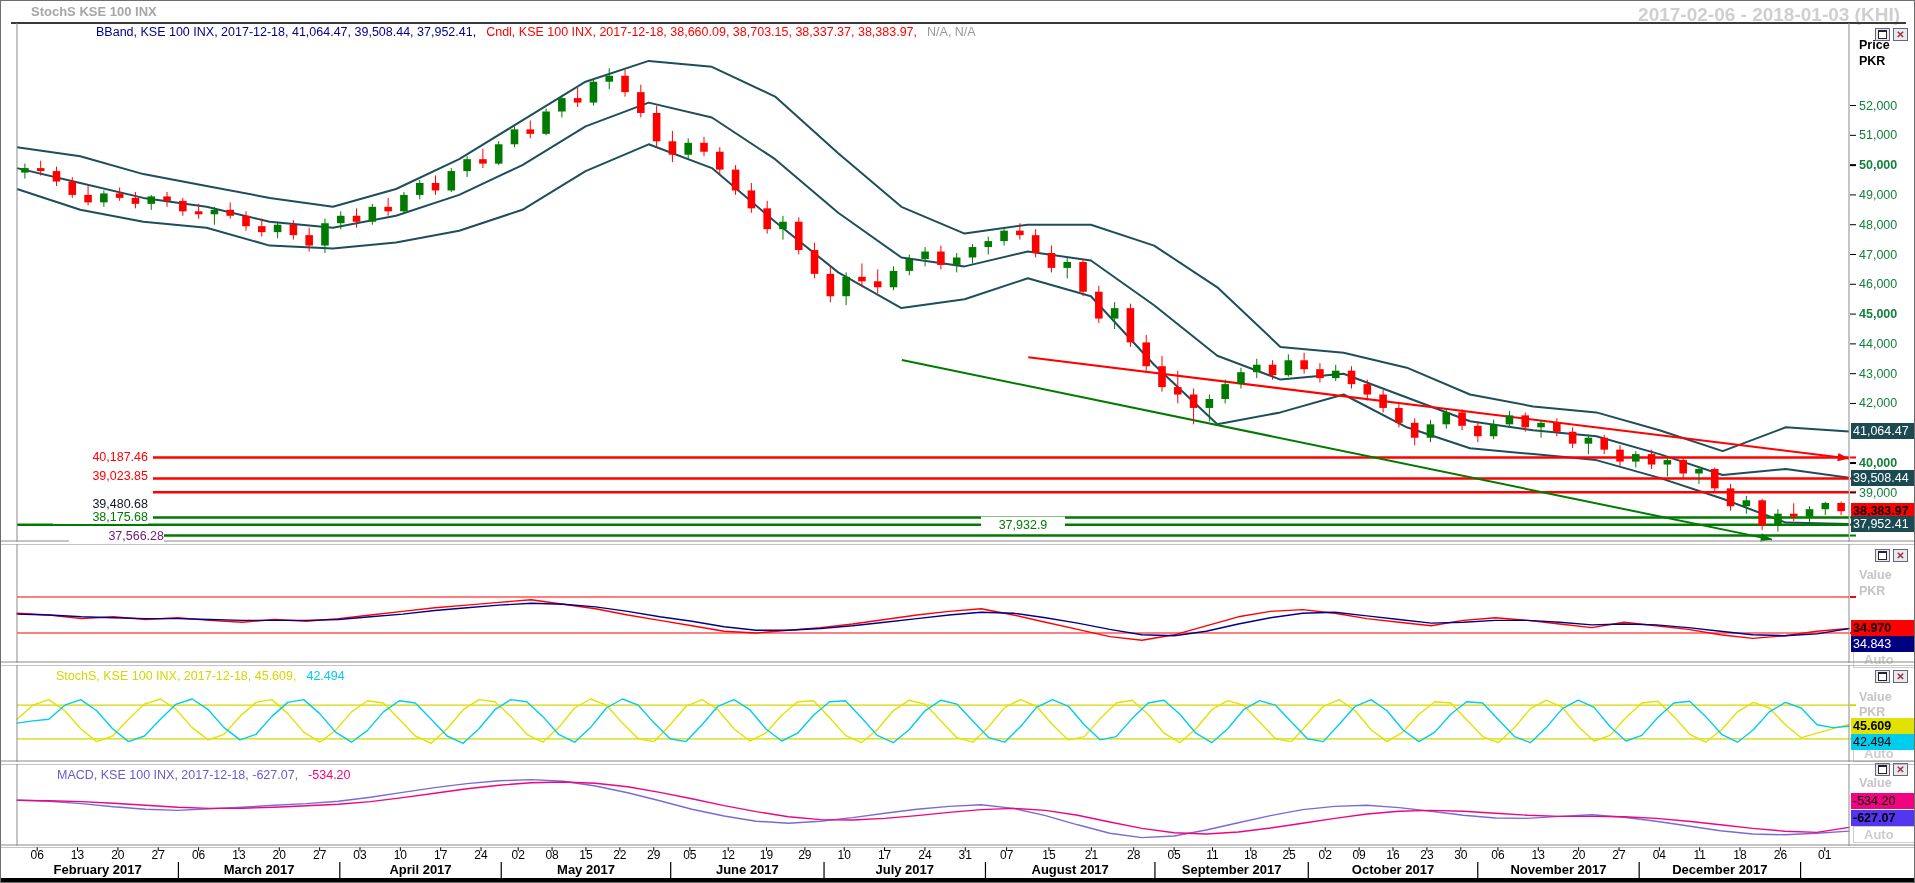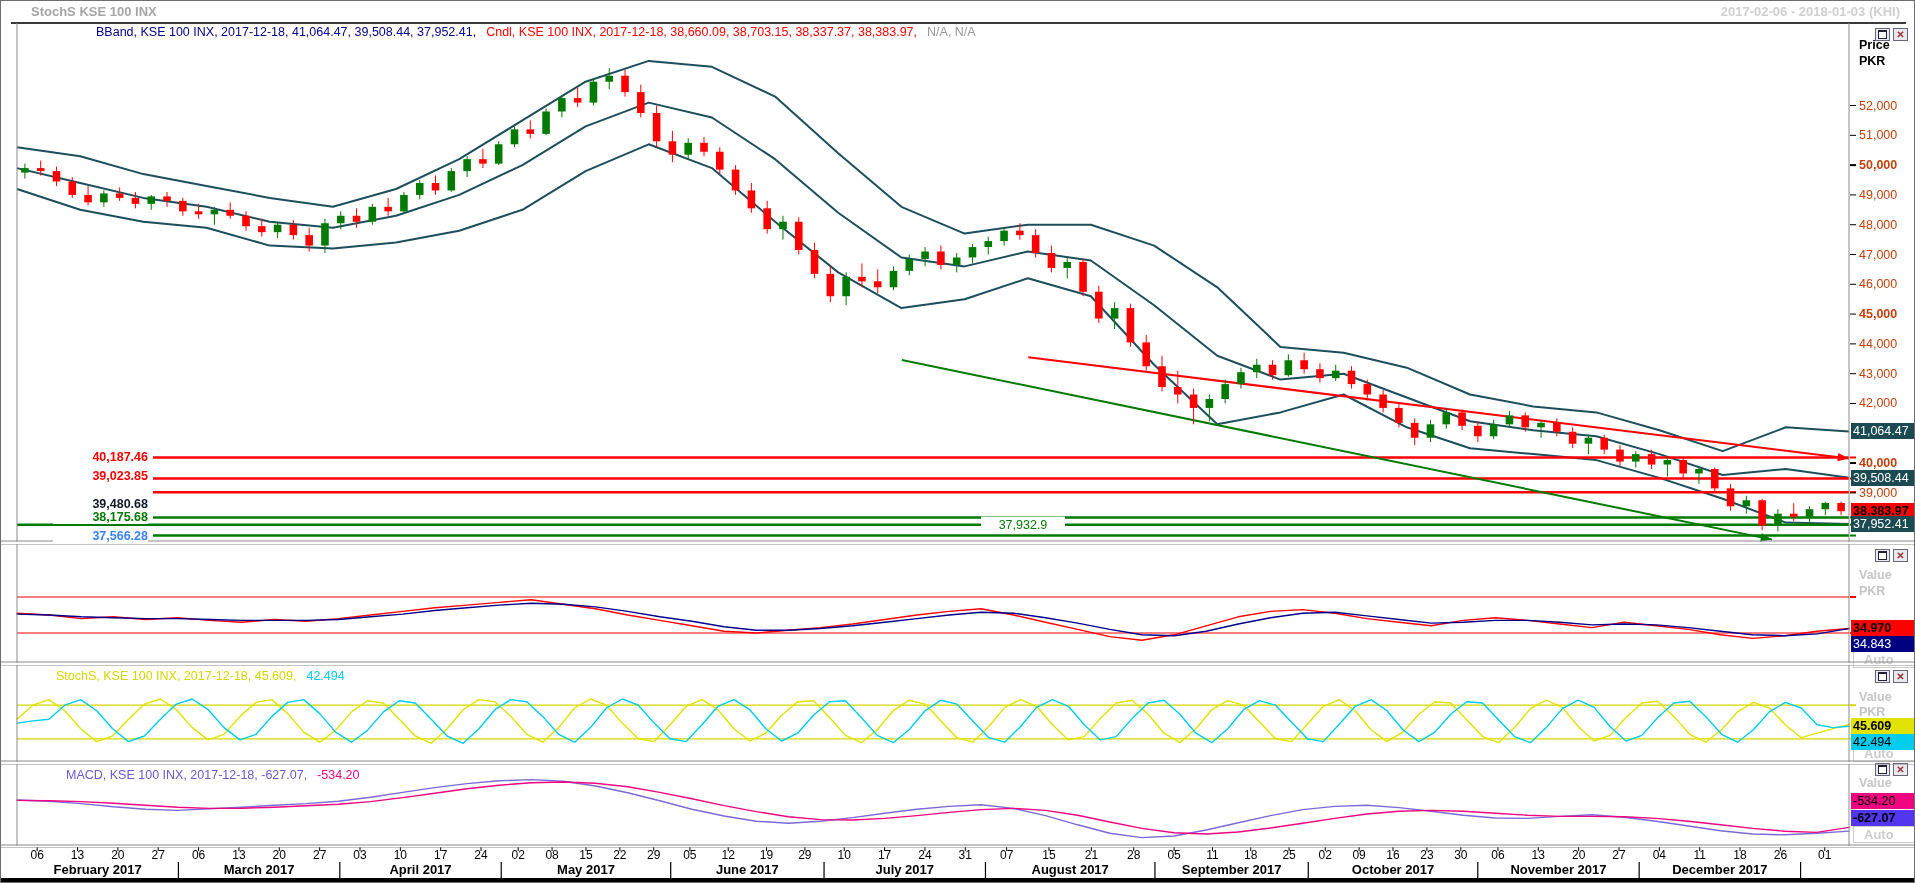--- a/index.html
+++ b/index.html
@@ -1,30 +1,30 @@
 <!DOCTYPE html>
 <html><head>
 <meta charset="utf-8">
 <style>
   html,body{margin:0;padding:0;background:#fff;}
   .app{position:relative;width:1915px;height:883px;background:#fff;overflow:hidden;
        font-family:"Liberation Sans",sans-serif;border:1px solid #6e6e6e;box-sizing:border-box;}
   .hdr-title{position:absolute;left:30px;top:3px;font-size:13px;font-weight:bold;color:#a6a6a6;}
-  .hdr-range{position:absolute;right:14px;top:3px;font-size:13px;font-weight:bold;color:#cfcfcf;}
+  .hdr-range{position:absolute;right:14px;top:3px;font-size:19px;font-weight:bold;color:#cfcfcf;}
   .hdr-line{position:absolute;left:10px;top:21px;width:1895px;height:2px;background:#3a3a3a;}
   .legend{position:absolute;font-size:12.5px;white-space:nowrap;background:transparent;}
   .legend span{margin-right:10px;}
   .gut-label{position:absolute;left:1858px;font-size:12.5px;font-weight:bold;color:#000;}
   .gut-label.dim{color:#c4c4c4;}
-  .tick-label{position:absolute;left:1858px;font-size:12.5px;color:#c2410c;transform:translateY(-50%);}
+  .tick-label{position:absolute;left:1858px;font-size:12.5px;color:#15803d;transform:translateY(-50%);}
   .badge{position:absolute;left:1850px;width:62px;font-size:12.5px;padding:1px 2px;
          transform:translateY(-50%);line-height:14px;}
   .auto-box{position:absolute;left:1852px;width:42px;font-size:13px;font-weight:bold;color:#cccccc;
             border:1px solid #cccccc;text-align:left;padding:0 10px;background:#fff;}
-  .lvl-label{position:absolute;width:95px;text-align:right;font-size:12.5px;transform:translateY(-50%);background:#fff;font-weight:bold;}
+  .lvl-label{position:absolute;width:95px;text-align:right;font-size:12.5px;transform:translateY(-50%);background:#fff;}
   .winbtns{position:absolute;left:1874px;display:flex;gap:3px;}
   .winbtn{width:15px;height:13px;border:1px solid #667;background:#e9e9f2;display:flex;
           align-items:center;justify-content:center;box-sizing:border-box;cursor:pointer;}
   .winbtn .sq{width:7px;height:6px;border:1px solid #223;border-top-width:2px;background:#fff;}
   .winbtn.close{color:#a03030;font-size:10px;font-weight:bold;line-height:1;}
   svg{position:absolute;left:0;}
 </style>
 </head>
 <body>
 
@@ -339,21 +339,21 @@
       <line x1="1849" y1="380.4658753709199" x2="1855" y2="380.4658753709199" stroke="#000" stroke-width="1"></line>
       <line x1="1849" y1="440.05044510385756" x2="1855" y2="440.05044510385756" stroke="#000" stroke-width="2"></line>
       <line x1="1849" y1="469.8427299703264" x2="1855" y2="469.8427299703264" stroke="#000" stroke-width="1"></line>
       <line x1="16" y1="0" x2="16" y2="519" stroke="#8a8a8a"></line>
       <line x1="1848" y1="0" x2="1848" y2="519" stroke="#8a8a8a"></line>
     </svg>
     <div class="lvl-label" style="left: 52px; top: 456.466px; color: rgb(255, 0, 0);">40,187.46</div>
     <div class="lvl-label" style="left: 52px; top: 477.522px; color: #0f172a; margin-top: 25px;">39,480.68</div>
     <div class="lvl-label" style="left: 52px; top: 475px; color: rgb(255, 0, 0);">39,023.85</div>
     <div class="lvl-label" style="left: 52px; top: 516.401px; color: rgb(0, 122, 0);">38,175.68</div>
-    <div class="lvl-label" style="left: 52px; top: 534.557px; color: #3b82f6;">37,566.28</div>
+    <div class="lvl-label" style="left: 68px; top: 534.557px; color: #701a75;">37,566.28</div>
     <div class="tick-label" style="top: 104.543px; font-weight: normal;">52,000</div>
     <div class="tick-label" style="top: 134.335px; font-weight: normal;">51,000</div>
     <div class="tick-label" style="top: 164.128px; font-weight: bold; text-align: right;">50,000</div>
     <div class="tick-label" style="top: 193.92px; font-weight: normal;">49,000</div>
     <div class="tick-label" style="top: 223.712px; font-weight: normal;">48,000</div>
     <div class="tick-label" style="top: 253.504px; font-weight: normal;">47,000</div>
     <div class="tick-label" style="top: 283.297px; font-weight: normal;">46,000</div>
     <div class="tick-label" style="top: 313.089px; font-weight: bold;">45,000</div>
     <div class="tick-label" style="top: 342.881px; font-weight: normal;">44,000</div>
     <div class="tick-label" style="top: 372.674px; font-weight: normal;">43,000</div>
@@ -397,21 +397,21 @@
       <polyline points="16.0,36.0 48.1,37.2 80.3,39.6 112.4,42.8 144.6,45.2 176.7,46.4 208.8,44.8 241.0,43.2 273.1,41.2 305.3,39.6 337.4,37.2 369.5,33.2 401.7,28.4 433.8,23.6 466.0,19.6 498.1,16.8 530.2,15.6 562.4,17.2 594.5,22.0 626.7,28.8 658.8,36.8 690.9,45.2 723.1,52.0 755.2,57.2 787.4,59.2 819.5,57.2 851.6,53.6 883.8,49.2 915.9,45.2 948.1,42.4 980.2,40.8 1012.4,44.4 1044.5,51.6 1076.6,60.8 1108.8,69.2 1140.9,73.6 1173.1,72.0 1205.2,66.0 1237.3,58.8 1269.5,51.6 1301.6,45.6 1333.8,42.4 1365.9,41.2 1398.0,43.6 1430.2,47.2 1462.3,51.2 1494.5,54.0 1526.6,54.4 1558.7,52.4 1590.9,50.8 1623.0,53.2 1655.2,57.2 1687.3,62.0 1719.4,66.8 1751.6,70.0 1783.7,70.8 1815.9,69.2 1848.0,67.1" fill="none" stroke="#7a6ad8" stroke-width="1.4" stroke-linejoin="round" stroke-linecap="round"></polyline>
       <polyline points="16.0,36.4 48.1,36.7 80.3,37.6 112.4,39.2 144.6,41.2 176.7,43.2 208.8,44.4 241.0,44.2 273.1,43.2 305.3,41.8 337.4,40.2 369.5,37.6 401.7,33.6 433.8,29.2 466.0,24.8 498.1,21.2 530.2,18.8 562.4,18.0 594.5,19.2 626.7,22.8 658.8,28.4 690.9,34.8 723.1,41.6 755.2,47.6 787.4,52.8 819.5,55.6 851.6,56.0 883.8,54.4 915.9,51.6 948.1,48.4 980.2,45.6 1012.4,44.4 1044.5,46.4 1076.6,51.2 1108.8,58.0 1140.9,64.4 1173.1,68.8 1205.2,70.0 1237.3,68.0 1269.5,64.0 1301.6,59.2 1333.8,54.4 1365.9,50.0 1398.0,47.2 1430.2,46.4 1462.3,47.2 1494.5,49.2 1526.6,51.2 1558.7,52.4 1590.9,52.4 1623.0,52.8 1655.2,54.4 1687.3,57.2 1719.4,60.8 1751.6,64.4 1783.7,67.2 1815.9,68.4 1848.0,63.4" fill="none" stroke="#f0047f" stroke-width="1.4" stroke-linejoin="round" stroke-linecap="round"></polyline>
       <line x1="0" y1="0" x2="1915" y2="0" stroke="#8a8a8a"></line>
       <line x1="0" y1="81" x2="1915" y2="81" stroke="#8a8a8a" stroke-width="1"></line>
       <line x1="16" y1="0" x2="16" y2="82" stroke="#8a8a8a"></line>
       <line x1="1848" y1="0" x2="1848" y2="82" stroke="#8a8a8a"></line>
     </svg>
     <div class="badge" style="top: 800px; background: rgb(240, 4, 127); color: rgb(0, 0, 0); font-weight: normal;">-534.20</div>
     <div class="badge" style="top: 817px; background: rgb(85, 54, 240); color: rgb(0, 0, 0); font-weight: bold;">-627.07</div>
     <div class="legend" style="left: 55px; top: 668px;"><span style="color: rgb(214, 214, 0);">StochS, KSE 100 INX, 2017-12-18, 45.609,</span><span style="color: rgb(0, 204, 238);">42.494</span></div>
-    <div class="legend" style="left: 65px; top: 767px;"><span style="color: rgb(106, 90, 208);">MACD, KSE 100 INX, 2017-12-18, -627.07,</span><span style="color: rgb(240, 4, 127);">-534.20</span></div>
+    <div class="legend" style="left: 56px; top: 767px;"><span style="color: rgb(106, 90, 208);">MACD, KSE 100 INX, 2017-12-18, -627.07,</span><span style="color: rgb(240, 4, 127);">-534.20</span></div>
     <svg width="1915" height="37" style="top: 846px;">
       <line x1="36.176211453744486" y1="0" x2="36.176211453744486" y2="4" stroke="#000"></line>
       <text x="36.176211453744486" y="12" text-anchor="middle" font-size="12px" fill="#000">06</text>
       <line x1="76.52863436123347" y1="0" x2="76.52863436123347" y2="4" stroke="#000"></line>
       <text x="76.52863436123347" y="12" text-anchor="middle" font-size="12px" fill="#000">13</text>
       <line x1="116.88105726872244" y1="0" x2="116.88105726872244" y2="4" stroke="#000"></line>
       <text x="116.88105726872244" y="12" text-anchor="middle" font-size="12px" fill="#000">20</text>
       <line x1="157.23348017621143" y1="0" x2="157.23348017621143" y2="4" stroke="#000"></line>
       <text x="157.23348017621143" y="12" text-anchor="middle" font-size="12px" fill="#000">27</text>
       <text x="96.70484581497796" y="27" text-anchor="middle" font-size="13px" font-weight="bold" fill="#000">February 2017</text>

